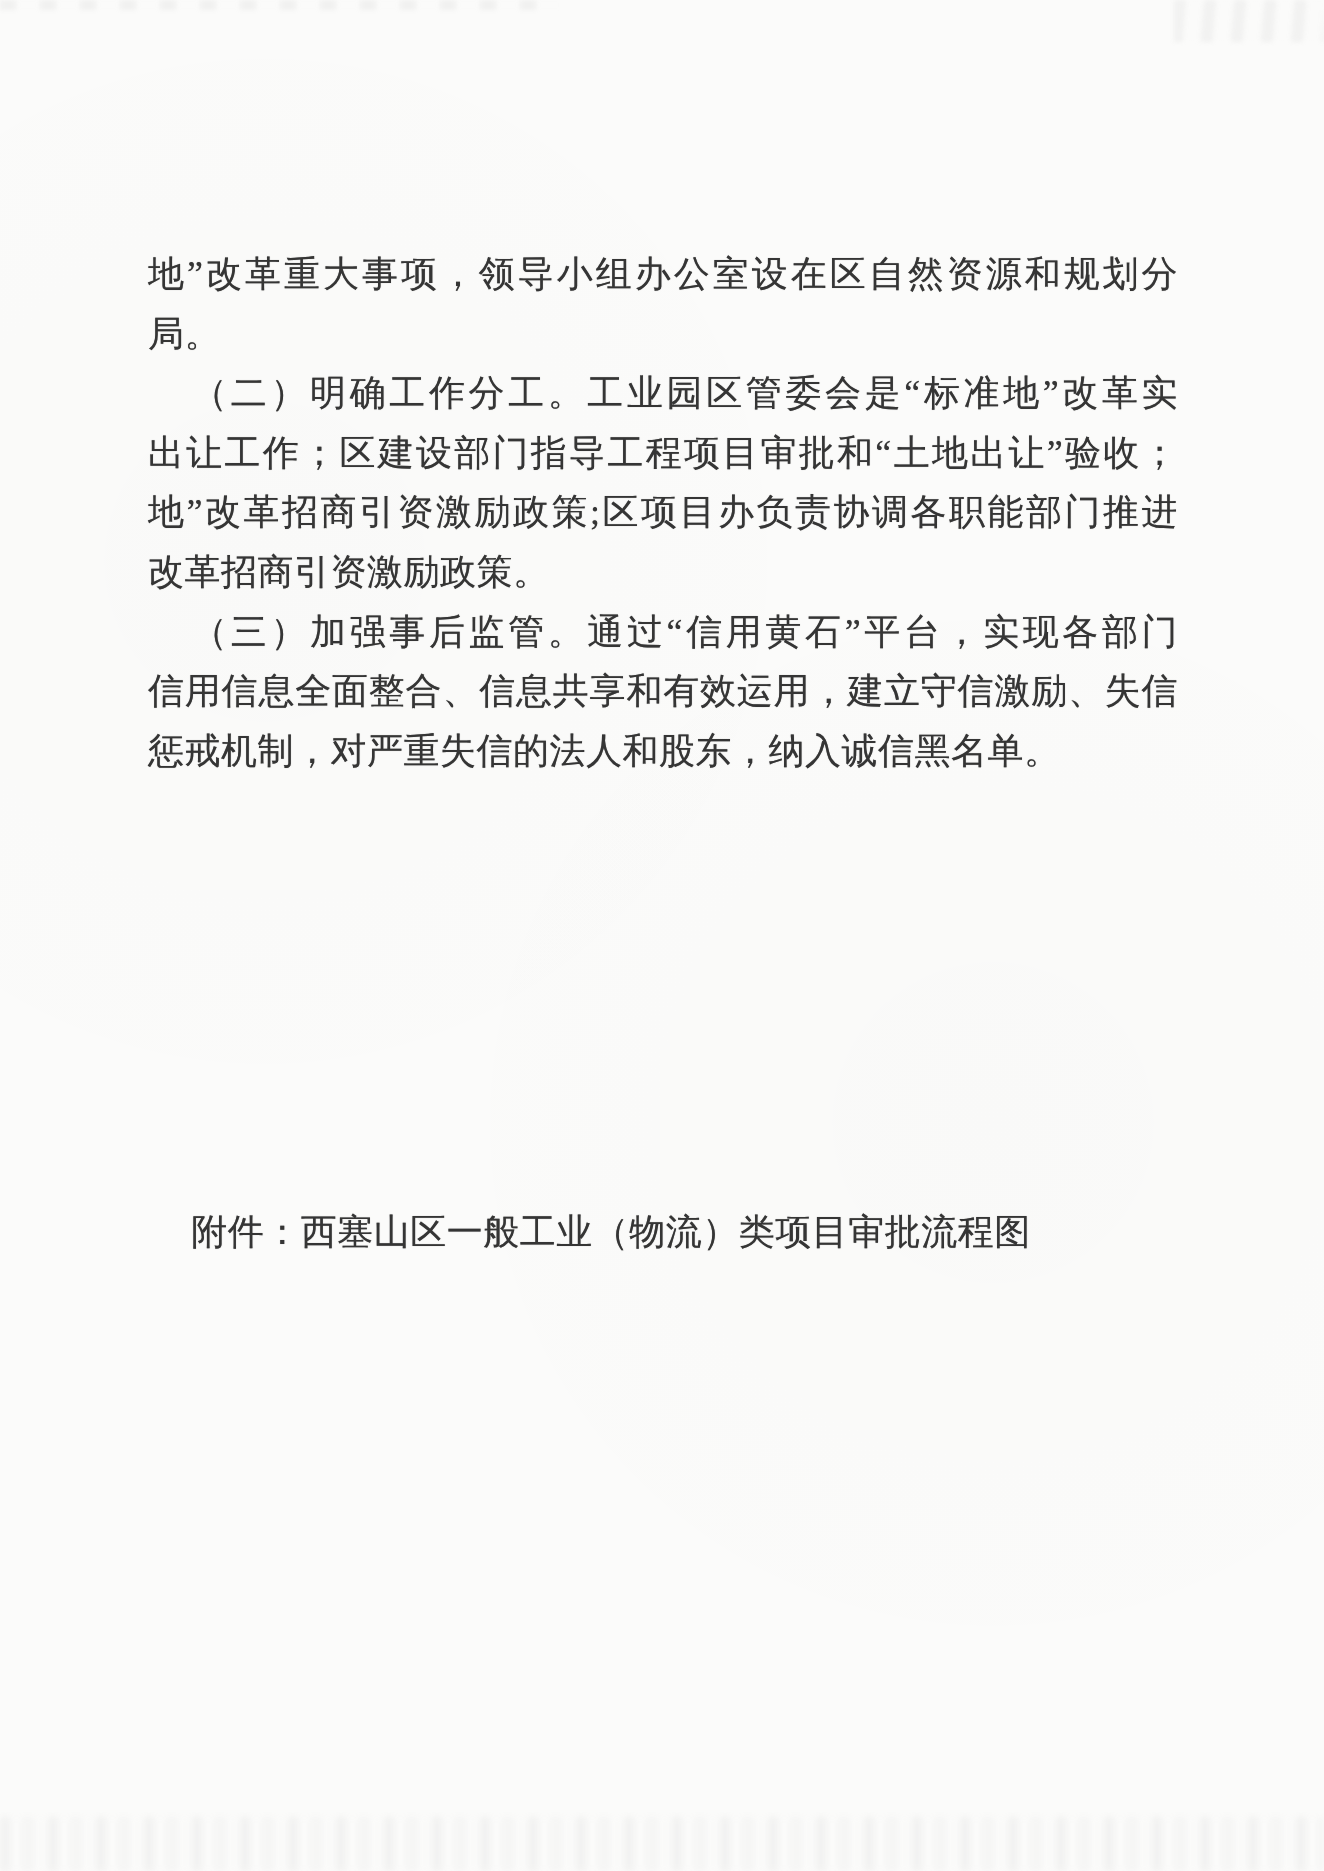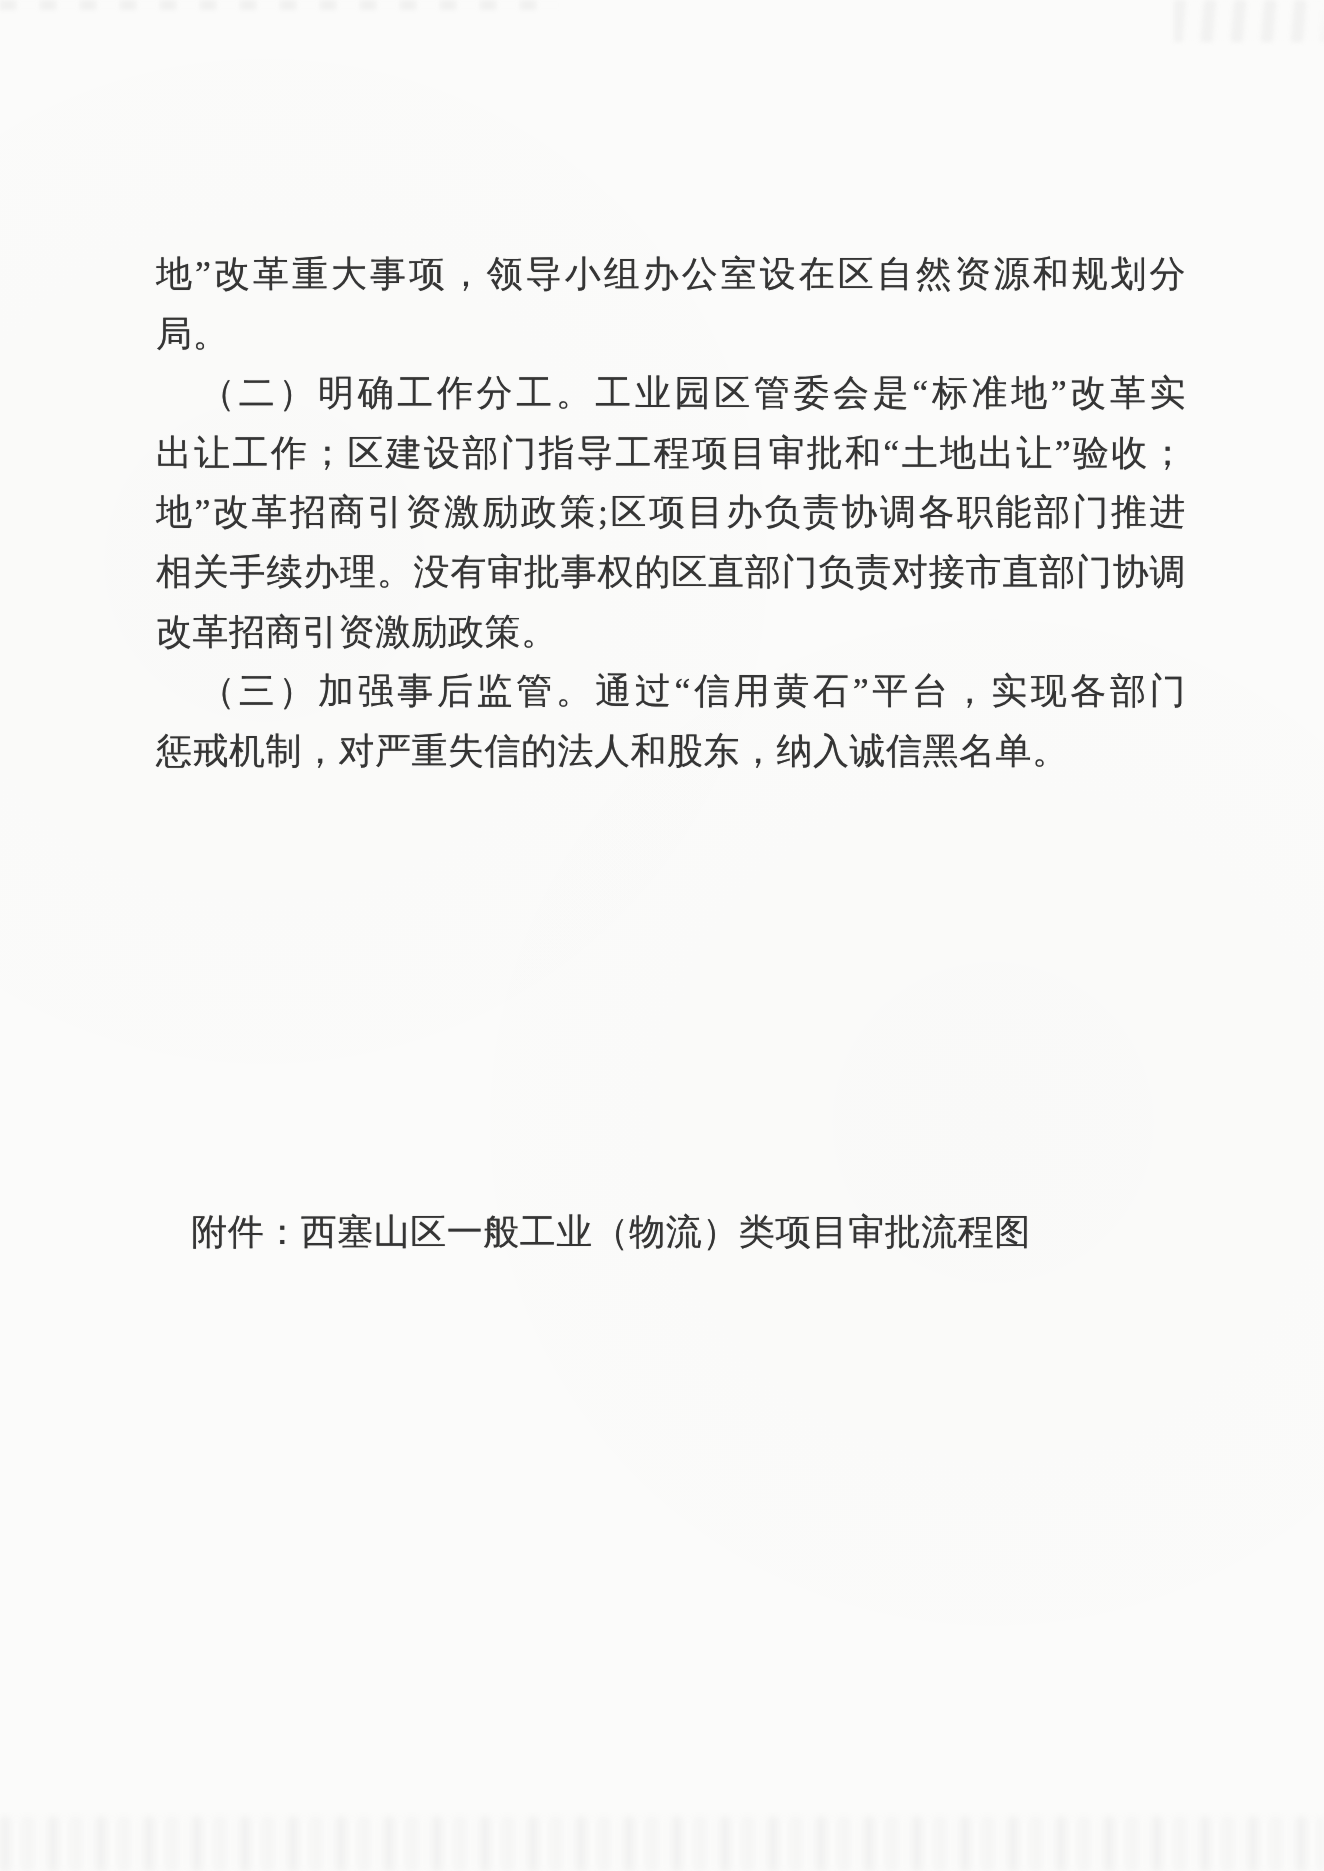--- a/index.html
+++ b/index.html
@@ -18,21 +18,21 @@
   .paper-texture {
     position: absolute;
     inset: 0;
     background:
       radial-gradient(circle at 20% 30%, rgba(0,0,0,0.008), transparent 40%),
       radial-gradient(circle at 75% 60%, rgba(0,0,0,0.006), transparent 45%);
     pointer-events: none;
   }
   .doc-body {
     position: absolute;
-    left: 156px;
+    left: 148px;
     top: 245px;
     width: 1030px;
     color: #353535;
     font-size: 36px;
     text-shadow: 0 0 0.7px rgba(70,70,70,0.75);
   }
   .line {
     height: 59.6px;
     line-height: 59.6px;
     letter-spacing: 0.5px;
@@ -109,21 +109,21 @@
 <div class="paper-texture"></div>
 <div class="smudge-top-left"></div>
 <div class="smudge-top-right"></div>
 
 <div class="doc-body">
     <div class="line just">地”改革重大事项，领导小组办公室设在区自然资源和规划分</div>
     <div class="line">局。</div>
     <div class="line just ind">（二）明确工作分工。工业园区管委会是“标准地”改革实</div>
     <div class="line just">出让工作；区建设部门指导工程项目审批和“土地出让”验收；</div>
     <div class="line just">地”改革招商引资激励政策;区项目办负责协调各职能部门推进</div>
-    <div class="line just">相关手续办理。没有审批事权的区直部门负责对接市直部门协调</div>
     <div class="line">改革招商引资激励政策。</div>
     <div class="line just ind">（三）加强事后监管。通过“信用黄石”平台，实现各部门</div>
+    <div class="line just">信用信息全面整合、信息共享和有效运用，建立守信激励、失信</div>
     <div class="line">惩戒机制，对严重失信的法人和股东，纳入诚信黑名单。</div>
   </div>
 
 <div class="attachment">附件：西塞山区一般工业（物流）类项目审批流程图</div>
 
 <div class="bleed-bottom"></div>
 
 </body></html>

